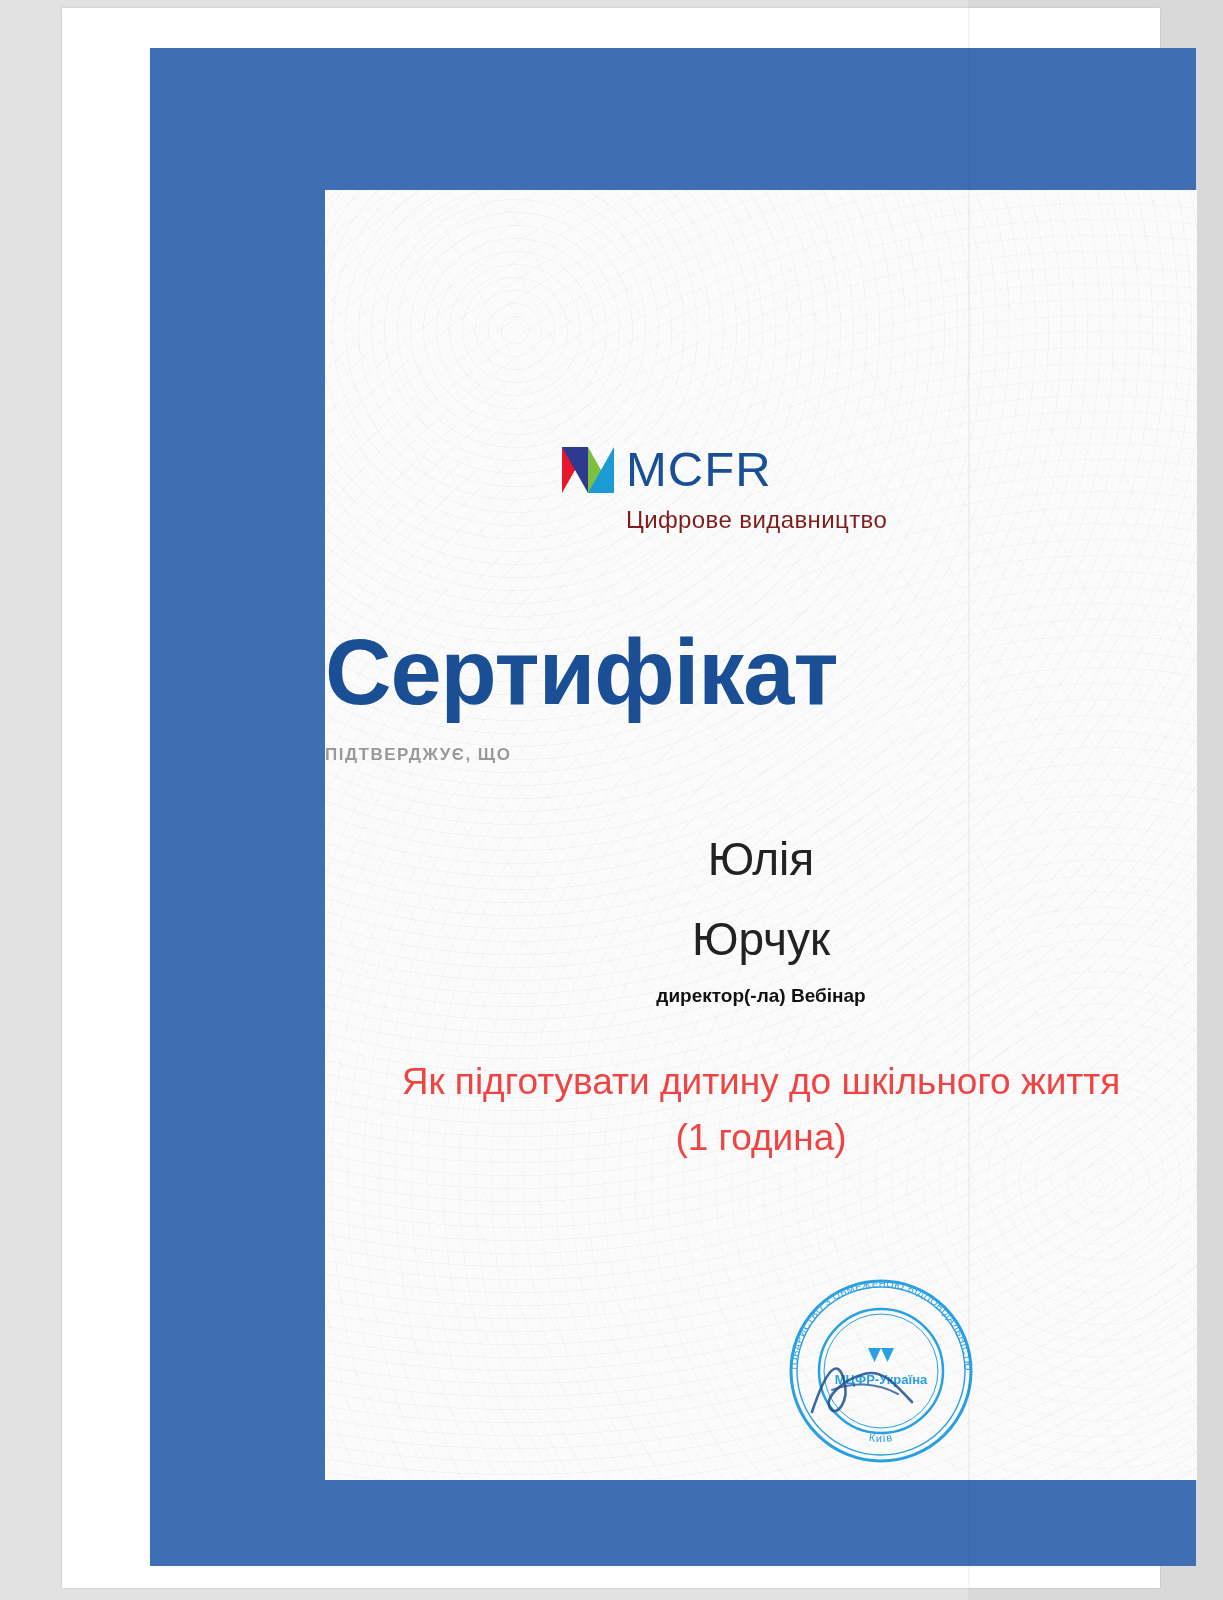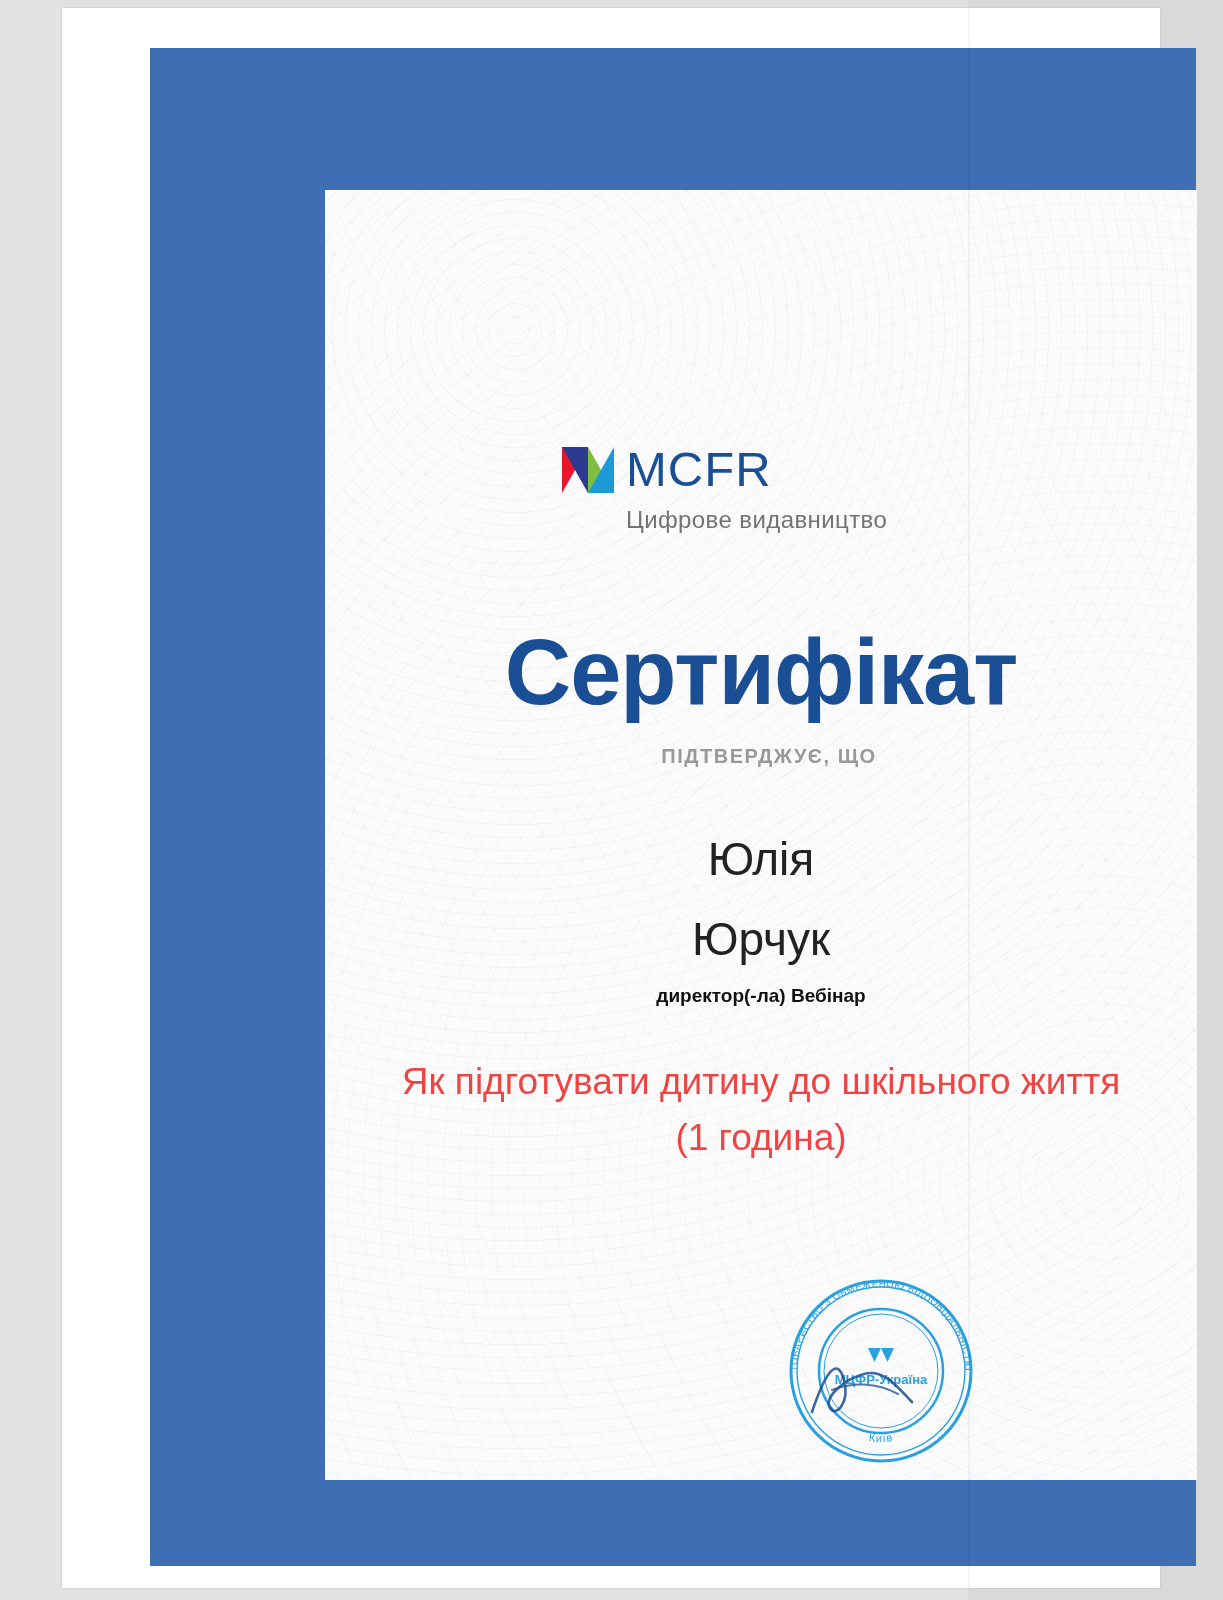--- a/index.html
+++ b/index.html
@@ -94,44 +94,43 @@
     font-size: 49px;
     letter-spacing: 1px;
     color: #1a4f96;
     font-family: "Liberation Sans", sans-serif;
     line-height: 1;
   }
   .logo-sub {
     margin-top: 12px;
     margin-left: 64px;
     font-size: 24px;
-    color: #737373;
+    color: #7f1d1d;
     letter-spacing: 0.4px;
   }
 
   
   .cert-title {
     position: absolute;
     left: 0;
     top: 430px;
     width: 872px;
-    text-align: center;
+    text-align: left;
     font-size: 92px;
     font-weight: bold;
     color: #1a4f96;
     letter-spacing: -1px;
     font-family: "Liberation Sans", sans-serif;
   }
   .cert-sub {
     position: absolute;
-    left: 8px;
+    left: 0;
     top: 555px;
     width: 872px;
-    text-align: center;
-    font-size: 20px;
+    font-size: 17px;
     font-weight: bold;
     color: #4a4a4a;
     letter-spacing: 1.5px;
     opacity: 0.55;
   }
 
   
   .recipient {
     position: absolute;
     left: 0;

